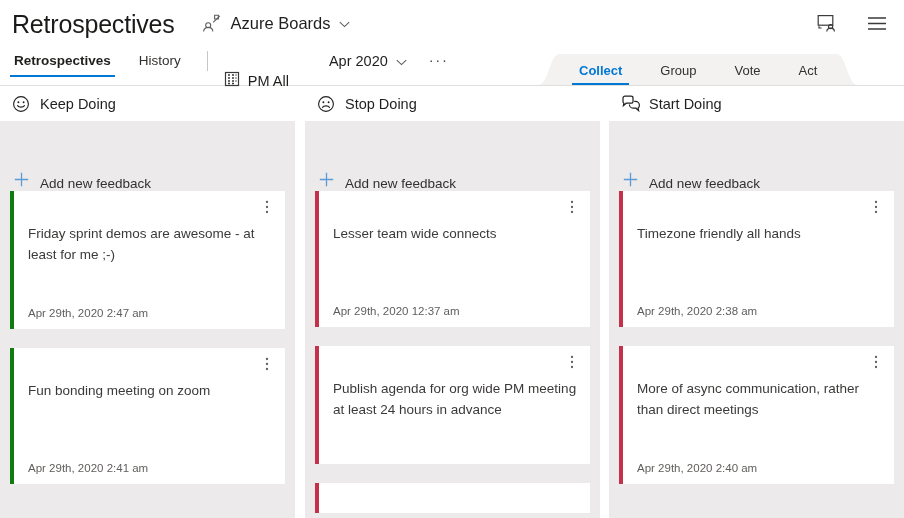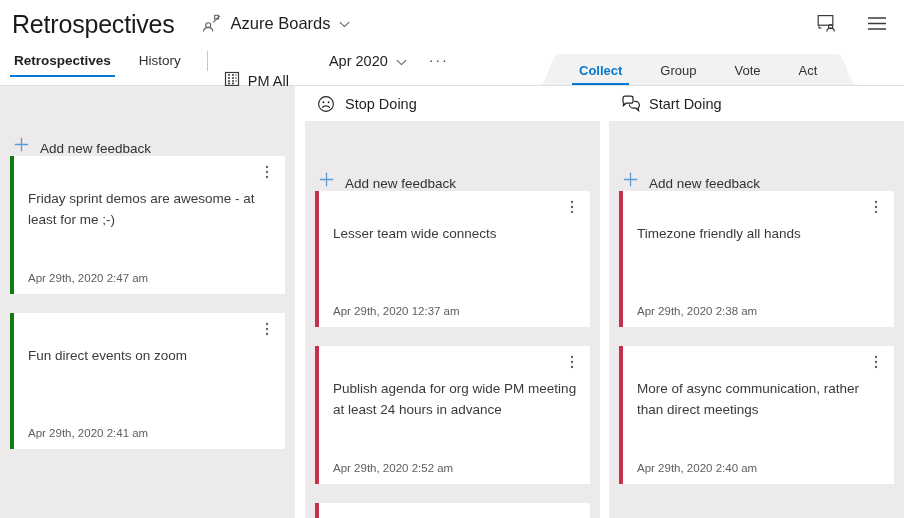--- a/index.html
+++ b/index.html
@@ -403,20 +403,31 @@
       <svg width="22" height="31" viewBox="0 0 22 31">
           <path d="M22 31 C11 31 11 0 0 0 L0 31 Z" fill="#f3f2f1"></path>
         </svg>
     </div>
   </div>
 </div>
 
 <div class="board">
 
   <div class="column col1">
+    <div class="col-header">
+      <span class="col-icon">
+        <svg width="18" height="18" viewBox="0 0 18 18">
+          <circle cx="9" cy="9" r="7.4" fill="none" stroke="#201f1e" stroke-width="1.1"></circle>
+          <circle cx="6.4" cy="7.2" r="0.95" fill="#201f1e"></circle>
+          <circle cx="11.6" cy="7.2" r="0.95" fill="#201f1e"></circle>
+          <path d="M5.5 10.6 C6.8 12.6 11.2 12.6 12.5 10.6" fill="none" stroke="#201f1e" stroke-width="1.1" stroke-linecap="round"></path>
+        </svg>
+      </span>
+      <span class="col-title">Keep Doing</span>
+    </div>
     <div class="col-body">
       <div class="add-feedback">
         <span class="plus">
           <svg width="15" height="15" viewBox="0 0 15 15">
               <path d="M7.5 0.8 V14.2 M0.8 7.5 H14.2" stroke="#5b9bd5" stroke-width="1.3" fill="none"></path>
             </svg>
         </span>
         <span class="label">Add new feedback</span>
       </div>
 
@@ -438,21 +449,21 @@
       <div class="card tall">
         <div class="card-accent" style="background:#107c10"></div>
         <div class="card-inner">
           <div class="card-menu">
             <svg width="4" height="16" viewBox="0 0 4 16">
                 <circle cx="2" cy="3" r="1.15" fill="#605e5c"></circle>
                 <circle cx="2" cy="8" r="1.15" fill="#605e5c"></circle>
                 <circle cx="2" cy="13" r="1.15" fill="#605e5c"></circle>
               </svg>
           </div>
-          <div class="card-text">Fun direct events on zoom</div>
+          <div class="card-text">Fun bonding meeting on zoom</div>
           <div class="card-time">Apr 29th, 2020 2:41 am</div>
         </div>
       </div>
     </div>
   </div>
 
   <div class="column col2">
     <div class="col-header">
       <span class="col-icon">
         <svg width="18" height="18" viewBox="0 0 18 18">
@@ -493,21 +504,20 @@
         <div class="card-accent" style="background:#c4314b"></div>
         <div class="card-inner">
           <div class="card-menu">
             <svg width="4" height="16" viewBox="0 0 4 16">
                 <circle cx="2" cy="3" r="1.15" fill="#605e5c"></circle>
                 <circle cx="2" cy="8" r="1.15" fill="#605e5c"></circle>
                 <circle cx="2" cy="13" r="1.15" fill="#605e5c"></circle>
               </svg>
           </div>
           <div class="card-text">Publish agenda for org wide PM meeting at least 24 hours in advance</div>
-          <div class="card-time">Apr 29th, 2020 2:52 am</div>
         </div>
       </div>
 
       <div class="card stub">
         <div class="card-accent" style="background:#c4314b"></div>
         <div class="card-inner">
           <div class="card-text"></div>
         </div>
       </div>
     </div>

